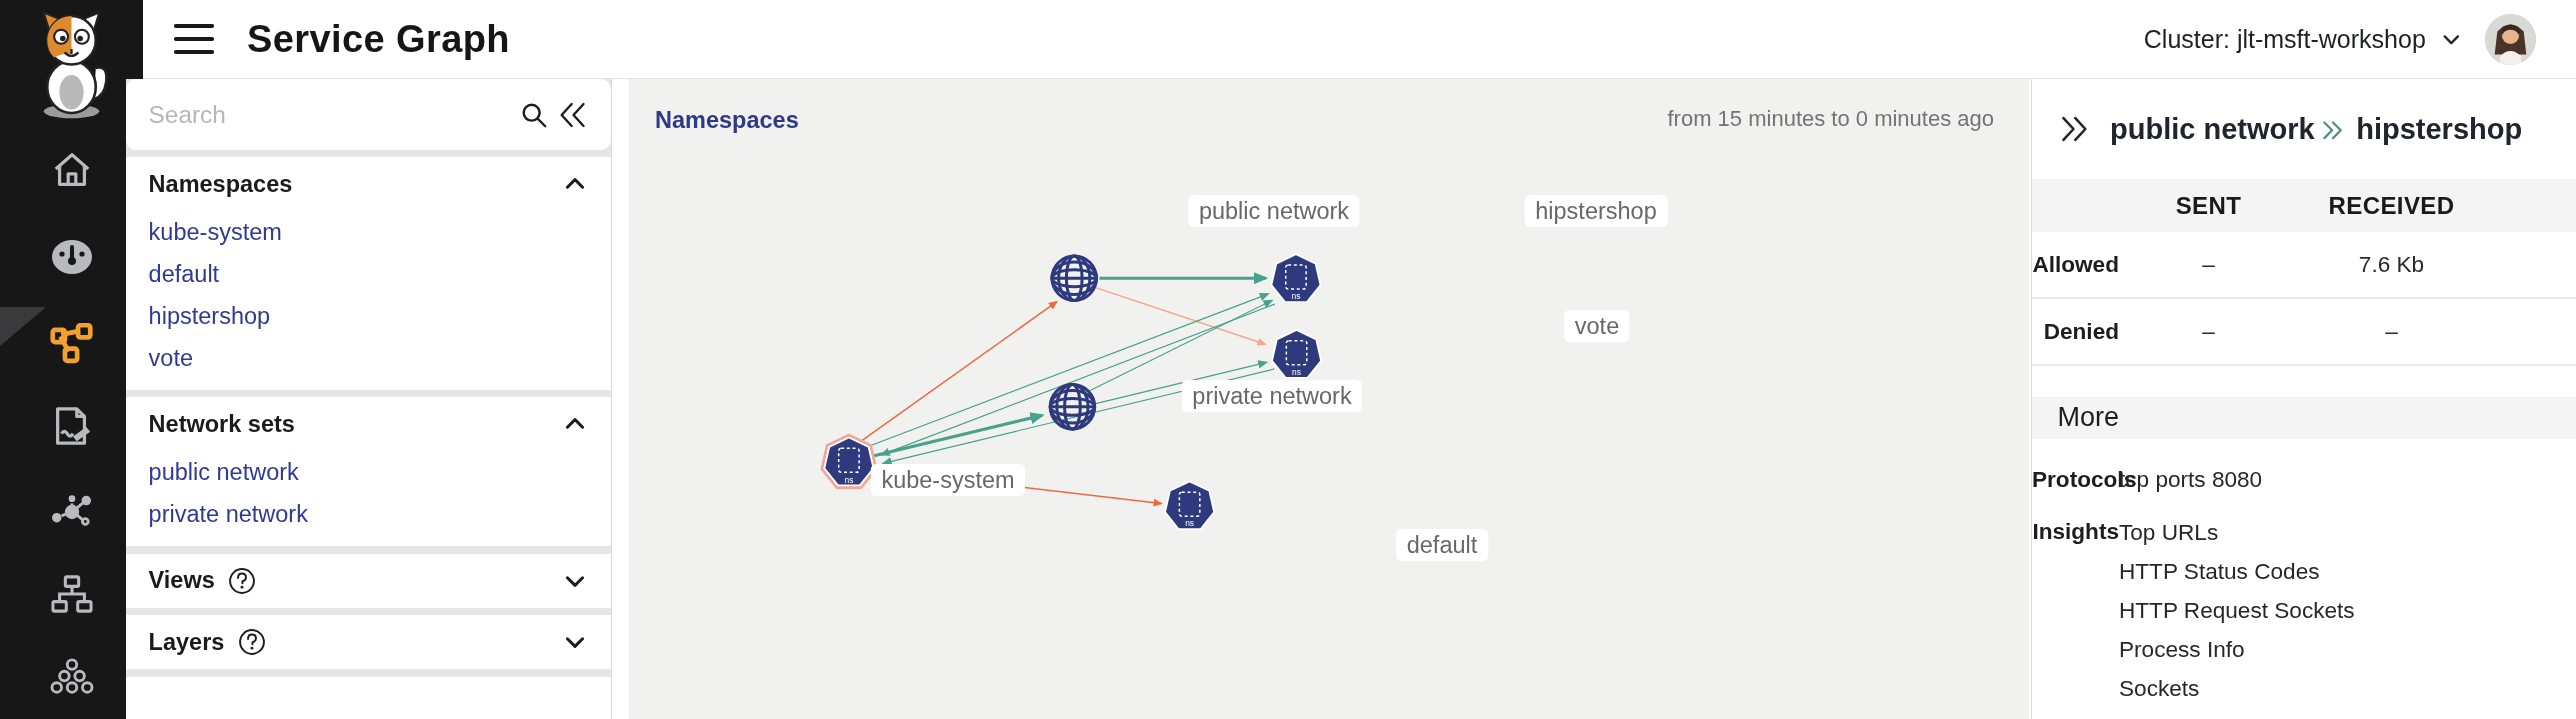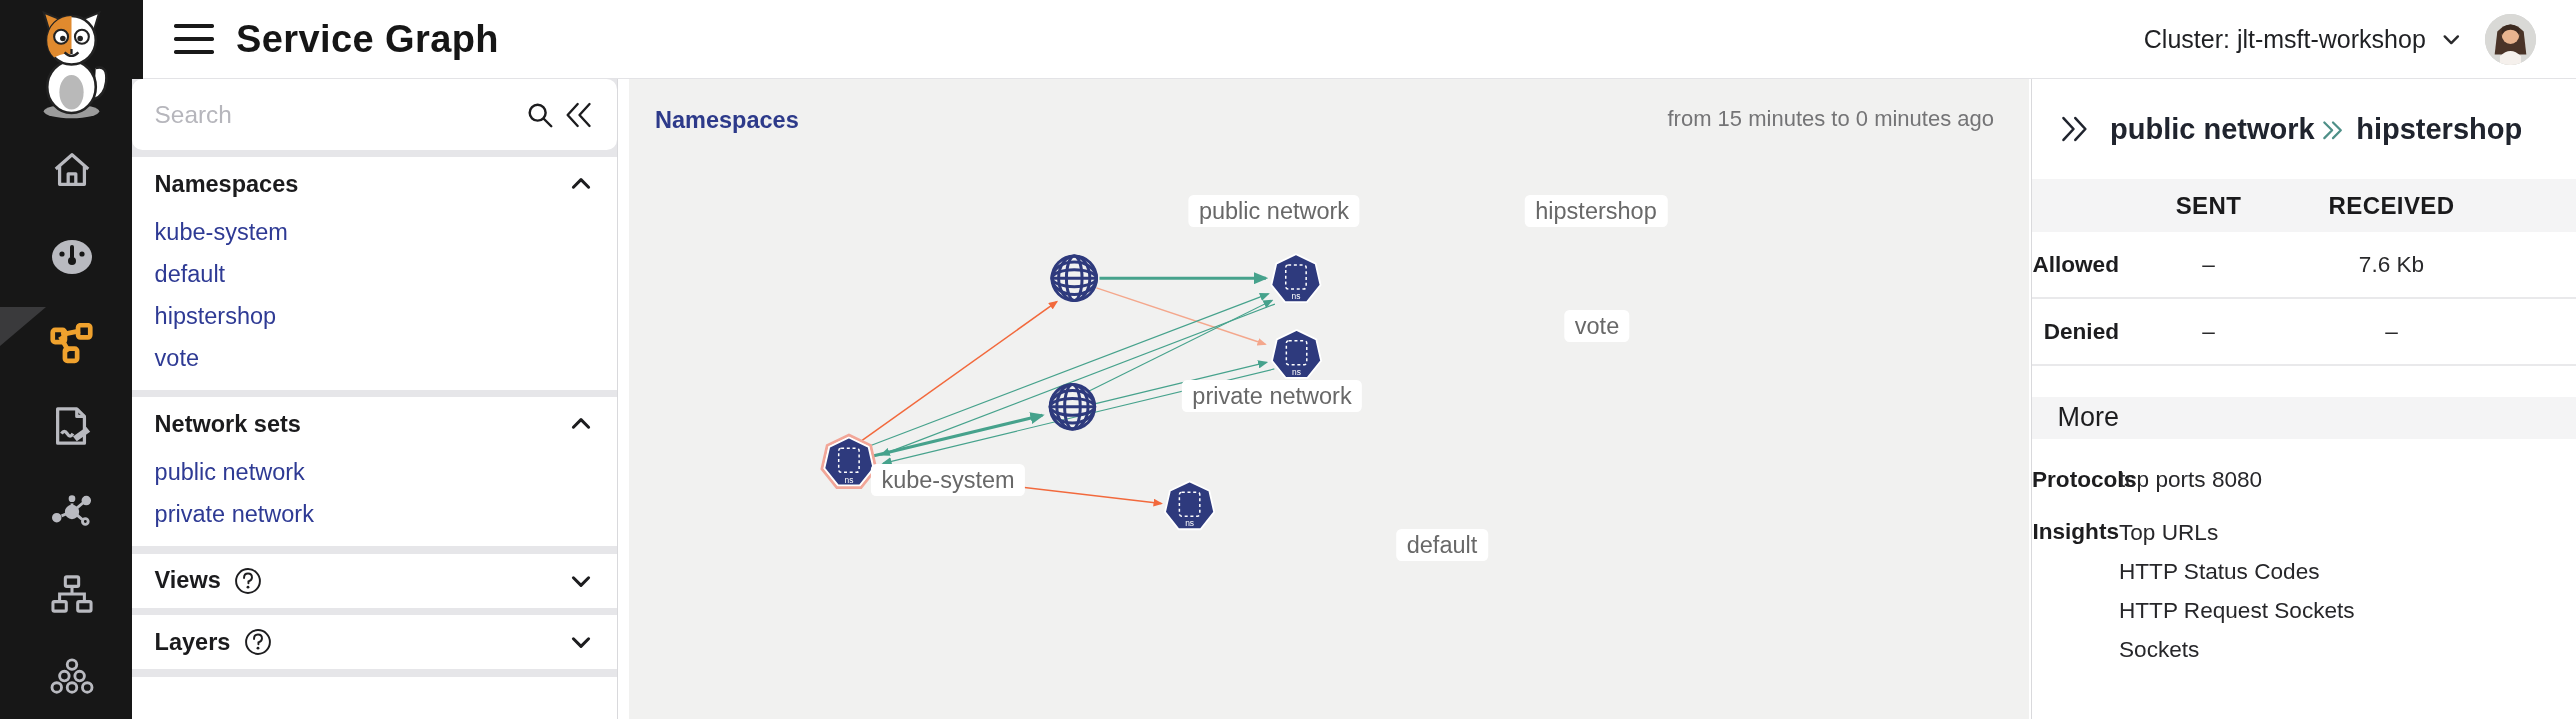--- a/index.html
+++ b/index.html
@@ -15,28 +15,28 @@
   .rail-wedge { position:absolute; left:0; top:307px; width:0; height:0;
                 border-top:39px solid transparent; border-left:46px solid #3a3a3c;
                 transform:scaleY(-1); }
 
   
   .header { position:absolute; left:143px; top:0; width:2433px; height:79px; background:#ffffff;
             border-bottom:1.7px solid #e3e3e6; display:flex; align-items:center; }
   .hamburger { margin-left:31px; width:40px; height:30px; display:flex; flex-direction:column;
                justify-content:space-between; cursor:pointer; }
   .hamburger span { display:block; height:4.4px; background:#191919; border-radius:1.7px; }
-  .app-title { margin-left:22px; font-size:38px; font-weight:800; color:#161616; letter-spacing:0.4px; }
+  .app-title { margin-left:33px; font-size:38px; font-weight:800; color:#161616; letter-spacing:0.4px; }
   .header-right { margin-left:auto; display:flex; align-items:center; gap:22.6px; padding-right:40px; }
   .cluster-select { display:flex; align-items:center; gap:14px; cursor:pointer; }
   .cluster-label { font-size:25px; color:#1f2023; }
   .avatar { width:51px; height:51px; border-radius:50%; overflow:hidden; background:#cfcfcf; cursor:pointer; }
 
   
-  .left-panel { position:absolute; left:132px; top:79px; width:486px; height:640px;
+  .left-panel { position:absolute; left:126px; top:79px; width:486px; height:640px;
                 background:#e6e6e9; border-right:1.7px solid #d9d9dc;
                 display:flex; flex-direction:column; }
   .card { background:#ffffff; }
   .search-card { height:71px; border-radius:10.5px; display:flex; align-items:center;
                  padding:0 17.4px 0 22.6px; margin-bottom:7px; }
   .search-input { flex:1; border:none; outline:none; font-size:24.4px; color:#333;
                   font-family:"Liberation Sans", sans-serif; background:transparent; }
   .search-input::placeholder { color:#b6b6bc; }
   .icon-btn { width:40px; height:40px; display:flex; align-items:center; justify-content:center;
               cursor:pointer; flex:0 0 auto; }
@@ -408,19 +408,20 @@
       <span class="kv-label">Protocols</span>
       <span class="kv-value">tcp ports 8080</span>
     </div>
 
     <div class="kv-row" style="padding-top:14px">
       <span class="kv-label">Insights</span>
       <span class="kv-value insights-list" id="insights-list">
           <div>Top URLs</div>
           <div>HTTP Status Codes</div>
           <div>HTTP Request Sockets</div>
+          <div>Process Info</div>
           <div>Sockets</div>
         </span>
     </div>
   </div>
 
 </div>
 
 
 </body></html>

